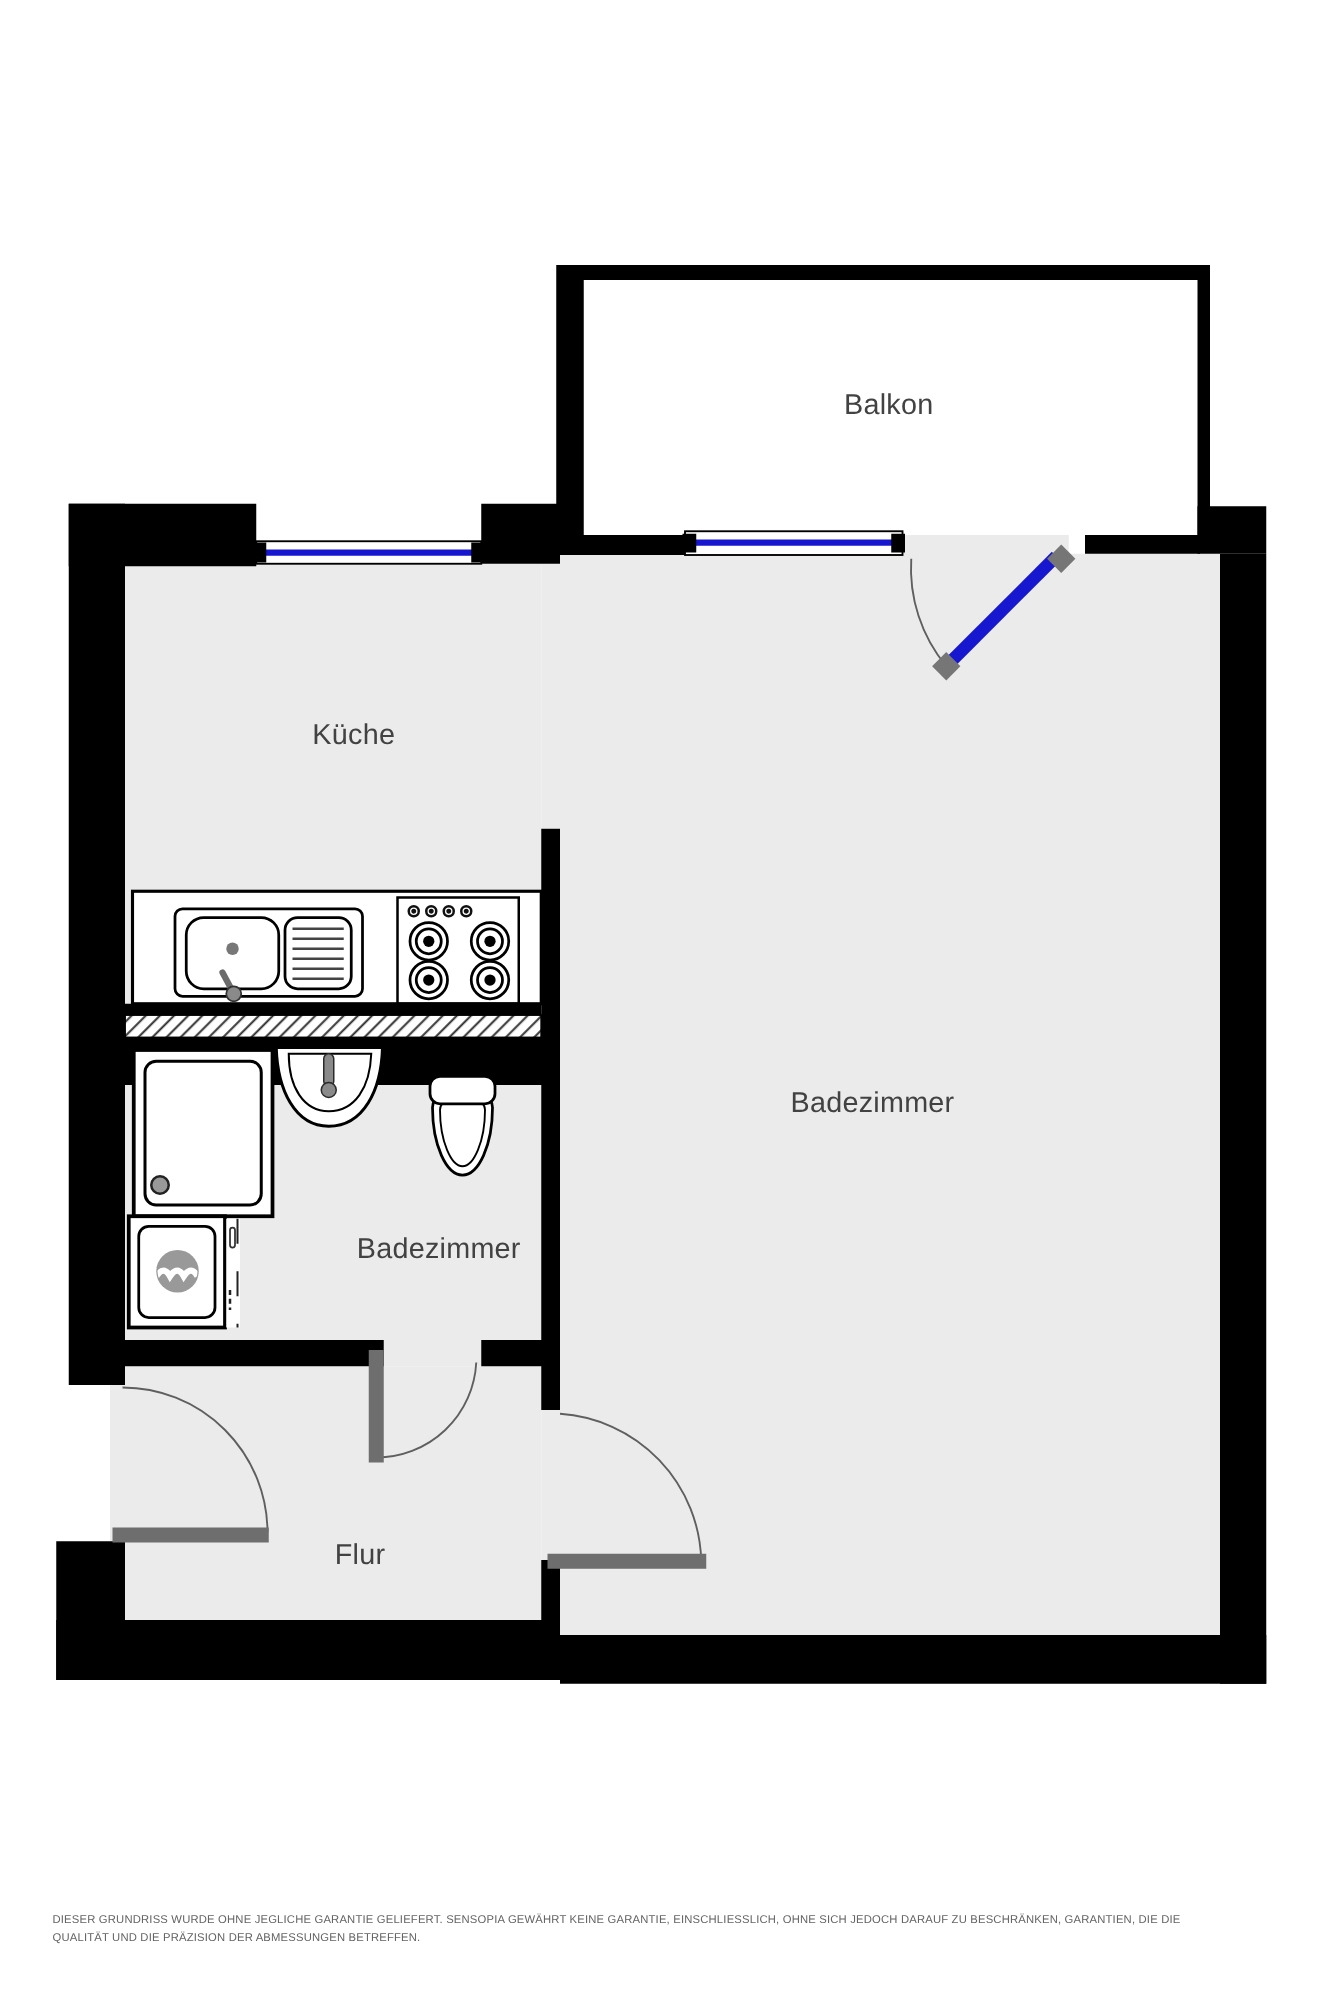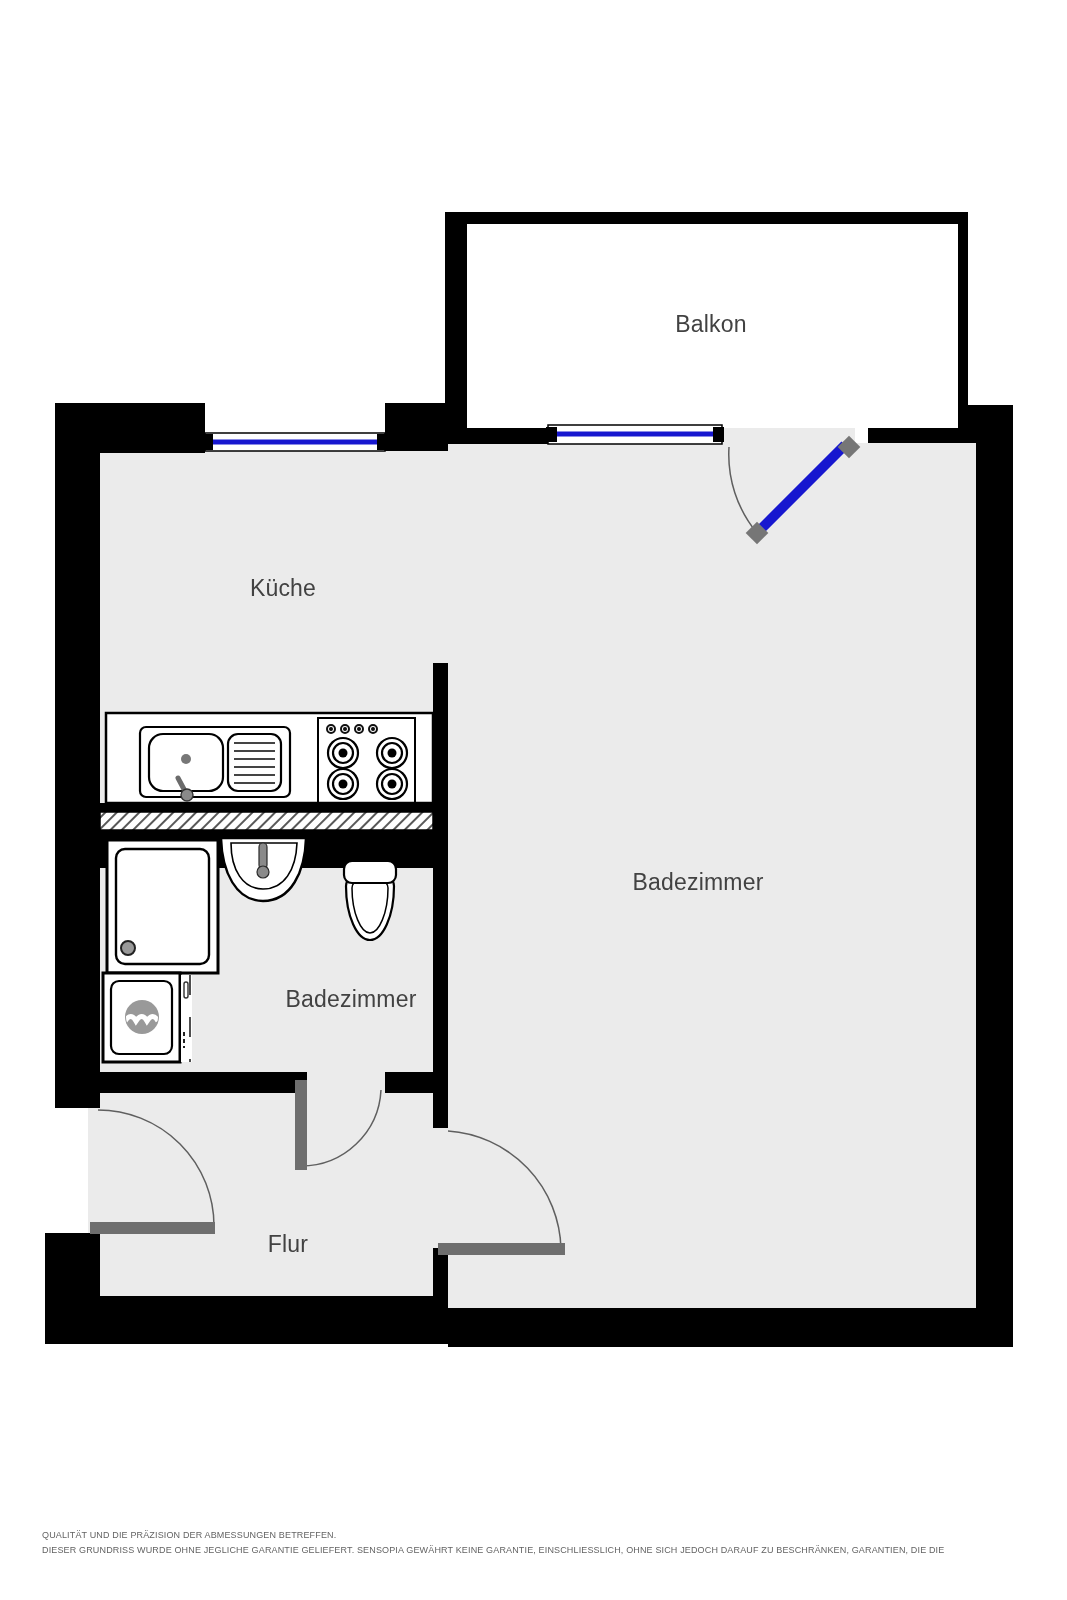--- a/index.html
+++ b/index.html
@@ -183,17 +183,17 @@
     </g>
   </svg>
 
   <div class="room-label" style="left:711px;top:324px;">Balkon</div>
   <div class="room-label" style="left:283px;top:588px;">Küche</div>
   <div class="room-label" style="left:698px;top:882px;">Badezimmer</div>
   <div class="room-label" style="left:303px;top:999px;margin-left:48px;">Badezimmer</div>
   <div class="room-label" style="left:288px;top:1244px;">Flur</div>
 
   <div id="disclaimer">
+    <div>DIESER GRUNDRISS WURDE OHNE JEGLICHE GARANTIE GELIEFERT. SENSOPIA GEWÄHRT KEINE GARANTIE, EINSCHLIESSLICH, OHNE SICH JEDOCH DARAUF ZU BESCHRÄNKEN, GARANTIEN, DIE DIE</div>
     <div>QUALITÄT UND DIE PRÄZISION DER ABMESSUNGEN BETREFFEN.</div>
-    <div>DIESER GRUNDRISS WURDE OHNE JEGLICHE GARANTIE GELIEFERT. SENSOPIA GEWÄHRT KEINE GARANTIE, EINSCHLIESSLICH, OHNE SICH JEDOCH DARAUF ZU BESCHRÄNKEN, GARANTIEN, DIE DIE</div>
   </div>
 
 </div>
 
 </body></html>

